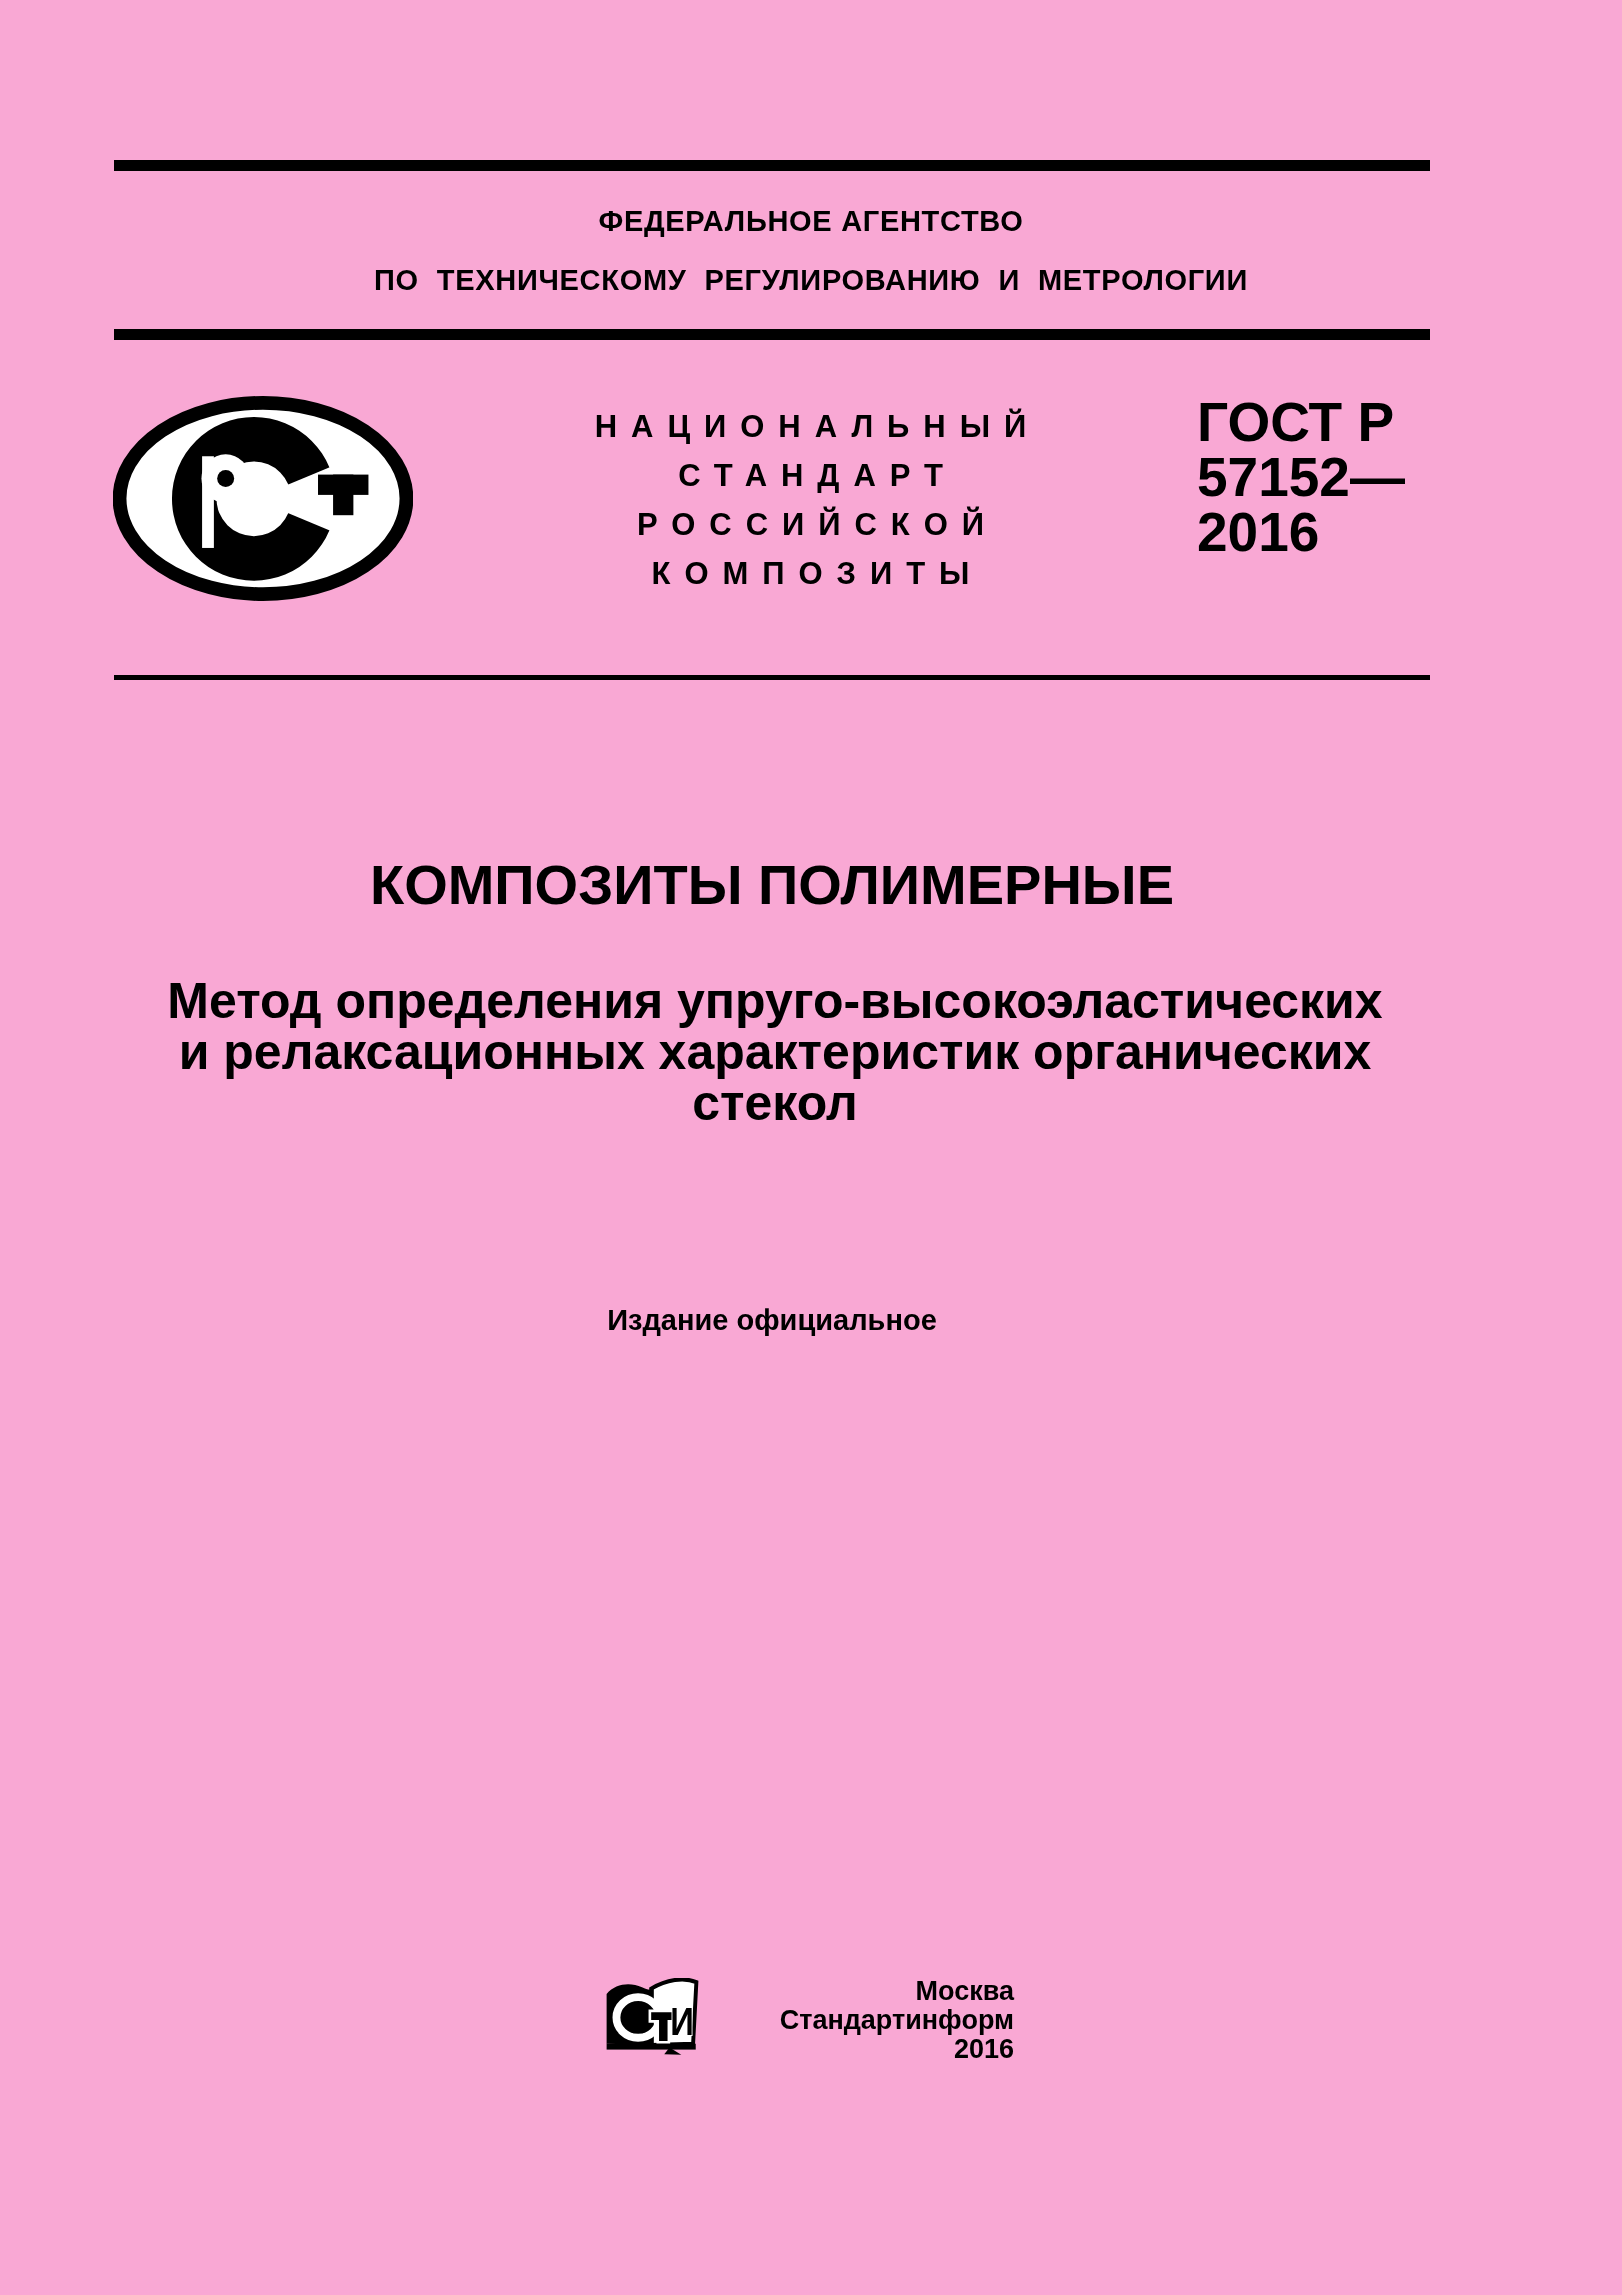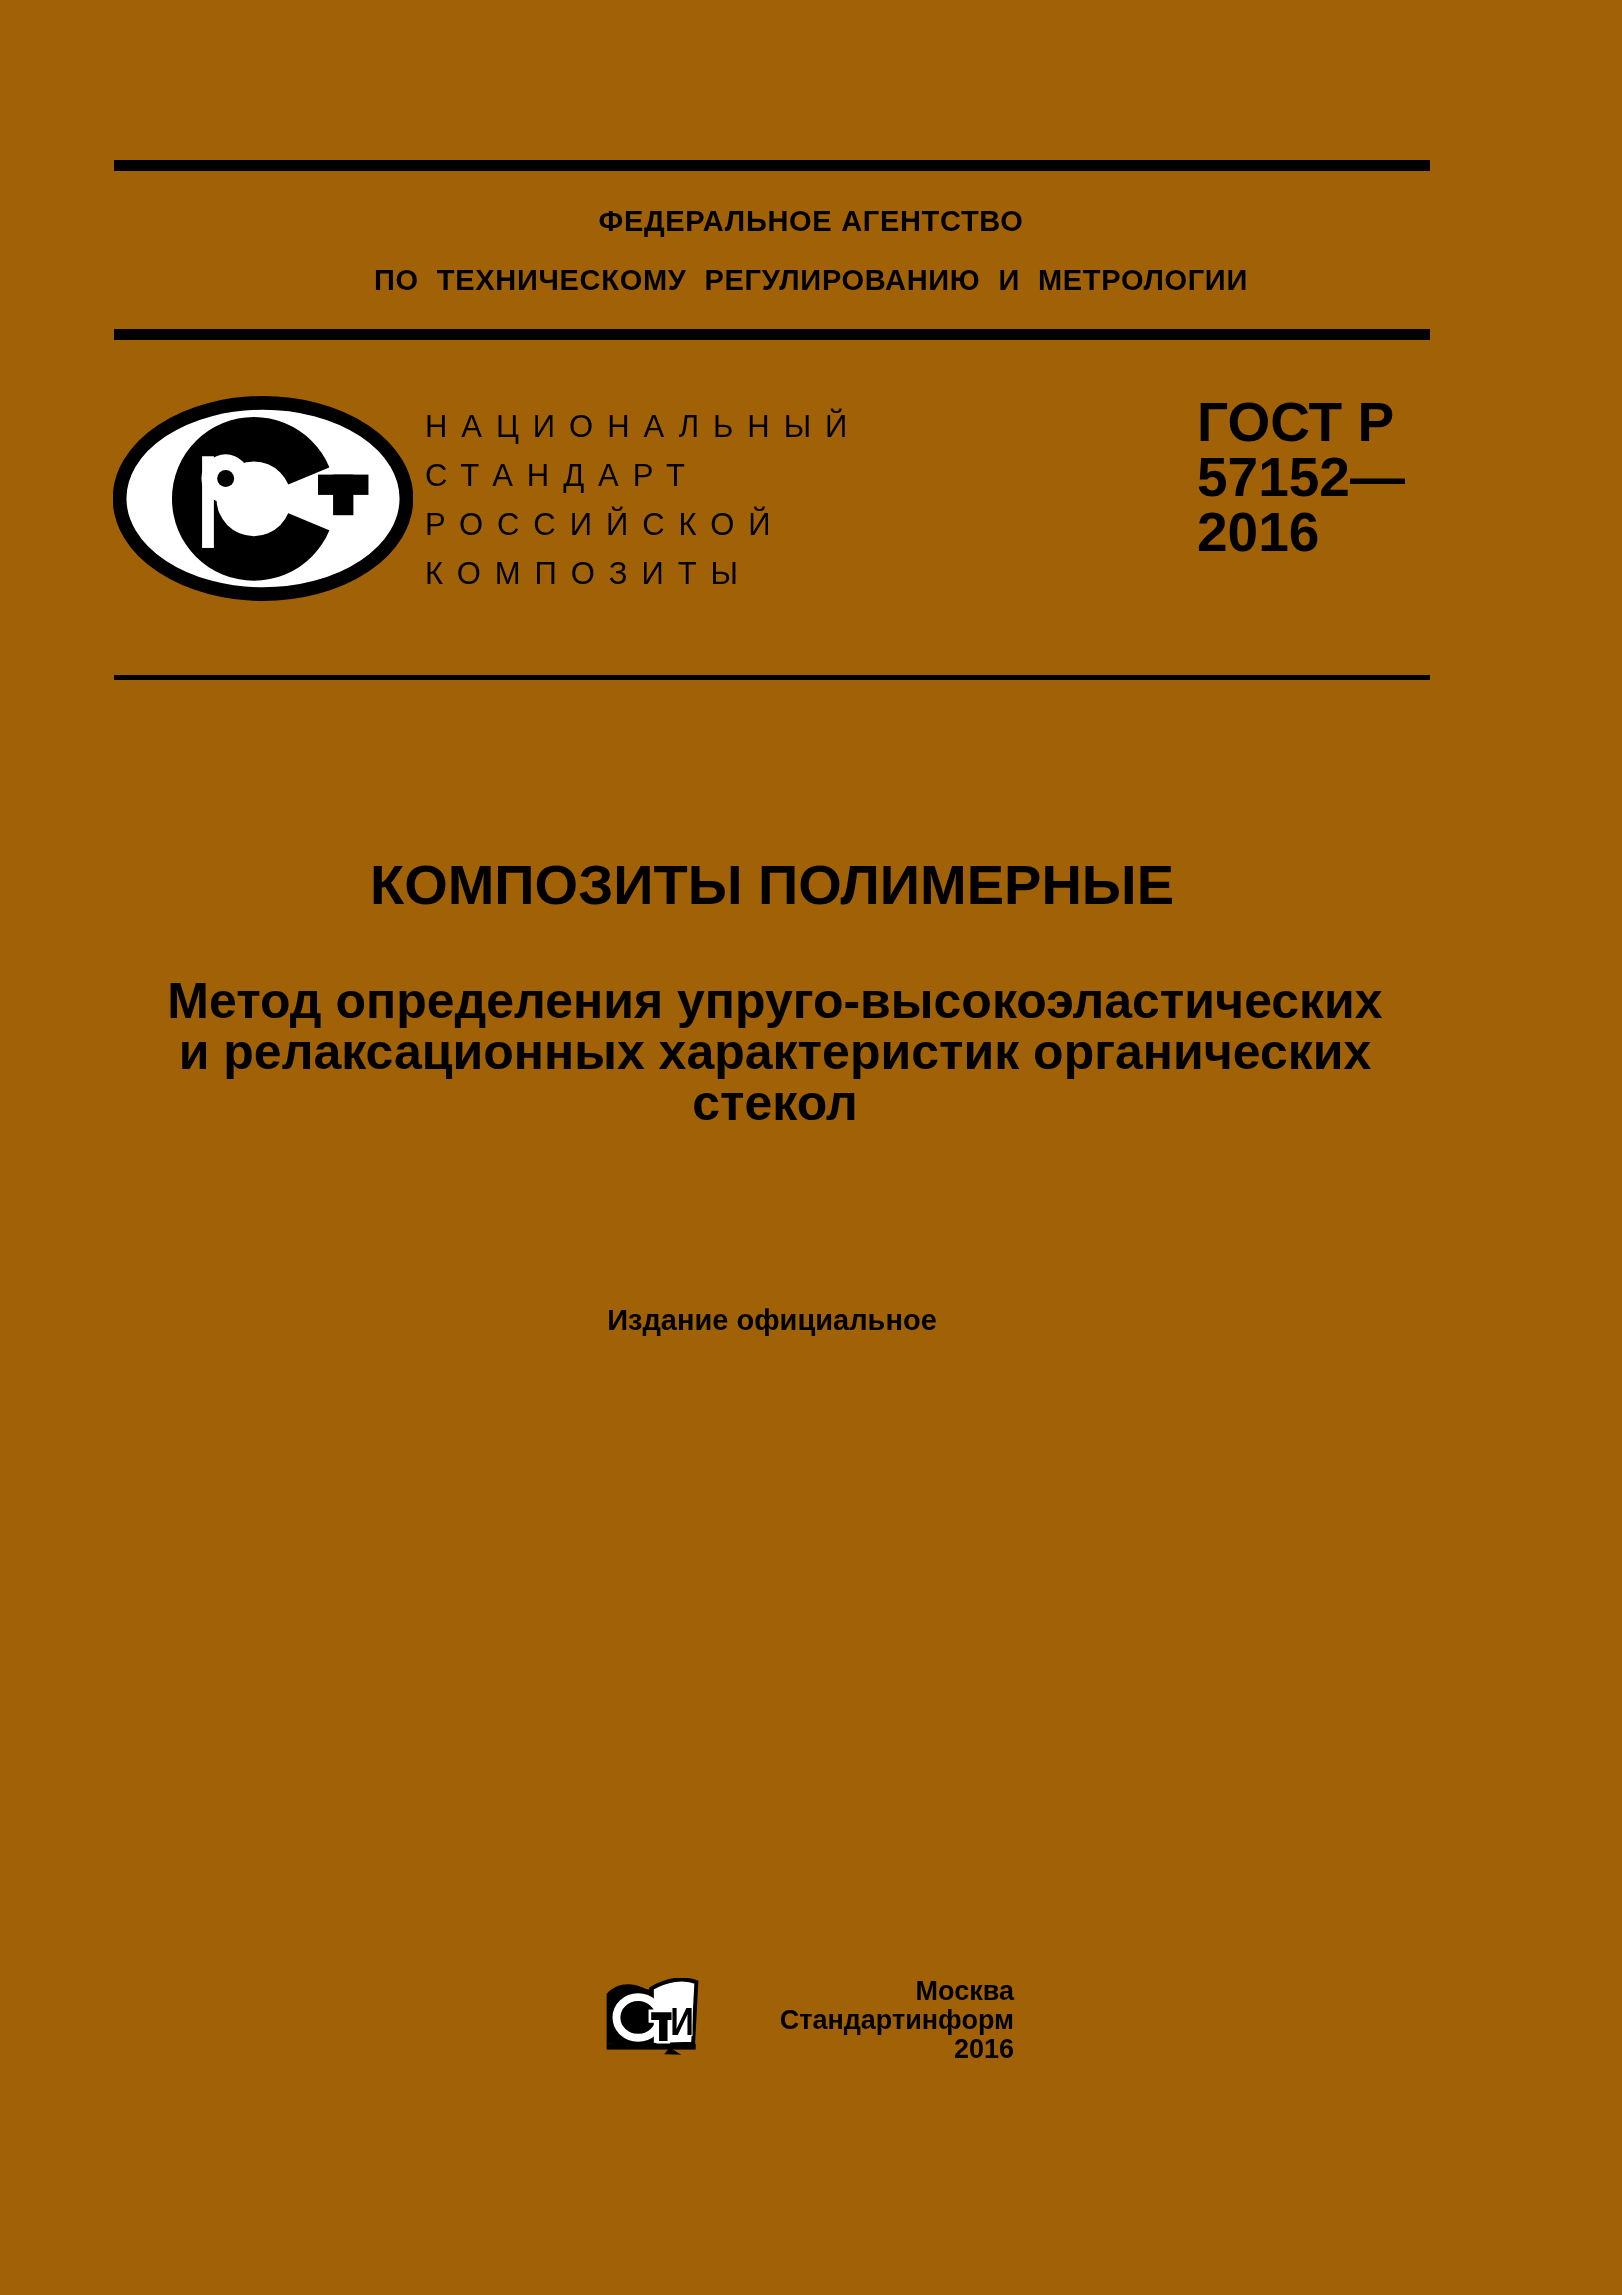--- a/index.html
+++ b/index.html
@@ -1,19 +1,19 @@
 <!DOCTYPE html>
 <html style="font-size:10.5px"><head>
 <meta charset="utf-8">
 <style>
   html,body{margin:0;padding:0;background:#888;}
   .page{
     position:relative;
     width:1623px;height:2295px;
-    background:#a16207;
+    background:#f9a8d4;
     color:#000;
     font-family:"Liberation Sans",sans-serif;
     overflow:hidden;
   }
   .rule{position:absolute;left:114px;width:1316px;background:#000;}
   .rule-top{top:160px;height:11px;}
   .rule-mid{top:329px;height:11px;}
   .rule-thin{top:675px;height:5.2px;}
 
   .agency-line{
@@ -21,21 +21,21 @@
     text-align:center;font-weight:bold;font-size:29px;line-height:31px;
     letter-spacing:0.7px;white-space:nowrap;
   }
   .agency-line1{top:206px;}
   .agency-line2{top:265px;word-spacing:9.2px;}
 
   .rst-logo{position:absolute;left:113px;top:396px;width:300px;height:205px;}
 
   .nat-std{
     position:absolute;left:425px;top:402px;width:785px;
-    text-align:left;font-weight:normal;font-size:31px;line-height:49px;
+    text-align:center;font-weight:bold;font-size:31px;line-height:49px;
     letter-spacing:0.45em;white-space:nowrap;
   }
   .gost-num{
     position:absolute;left:1197px;top:395px;width:275px;
     text-align:left;font-weight:bold;font-size:55px;line-height:55px;
     white-space:nowrap;
   }
 
   .doc-title{
     position:absolute;left:114px;top:857px;width:1316px;margin:0;

